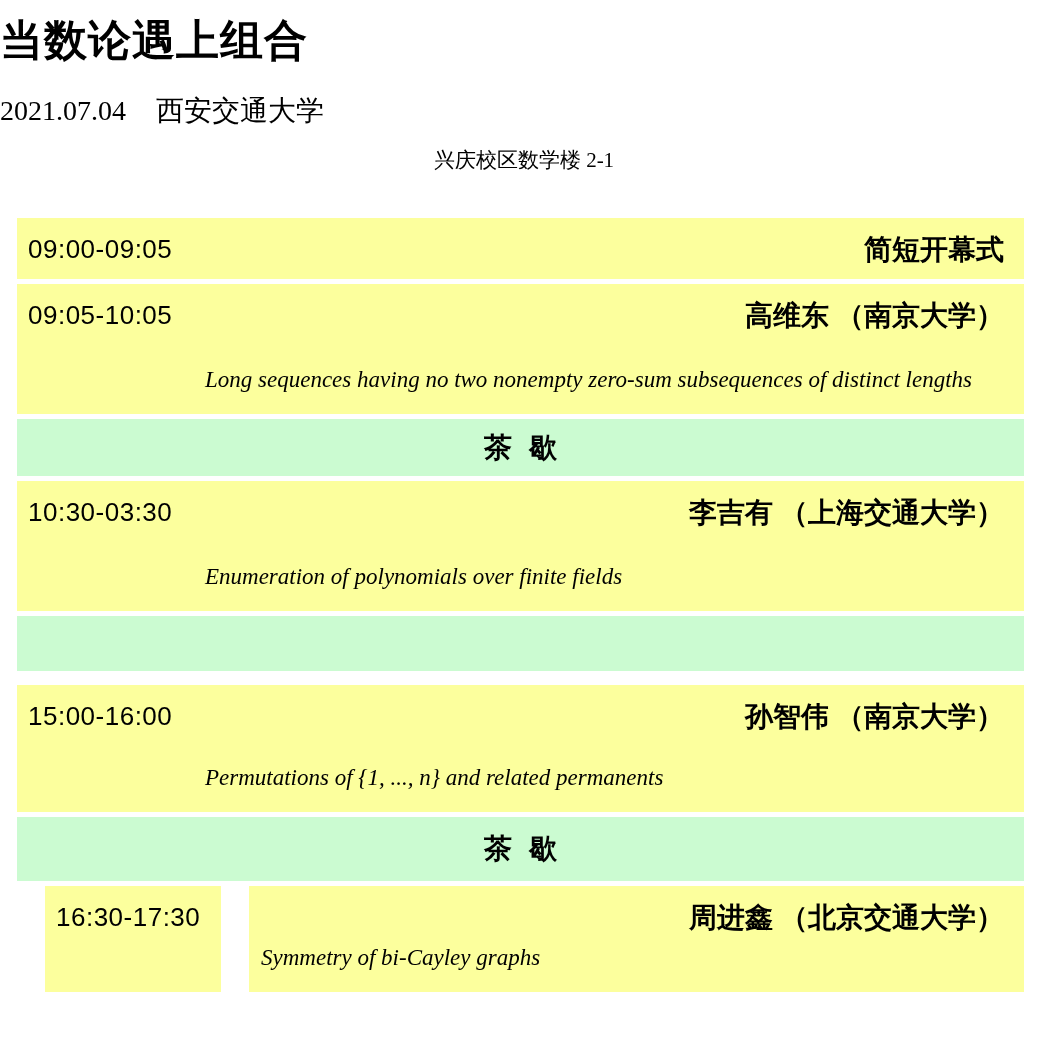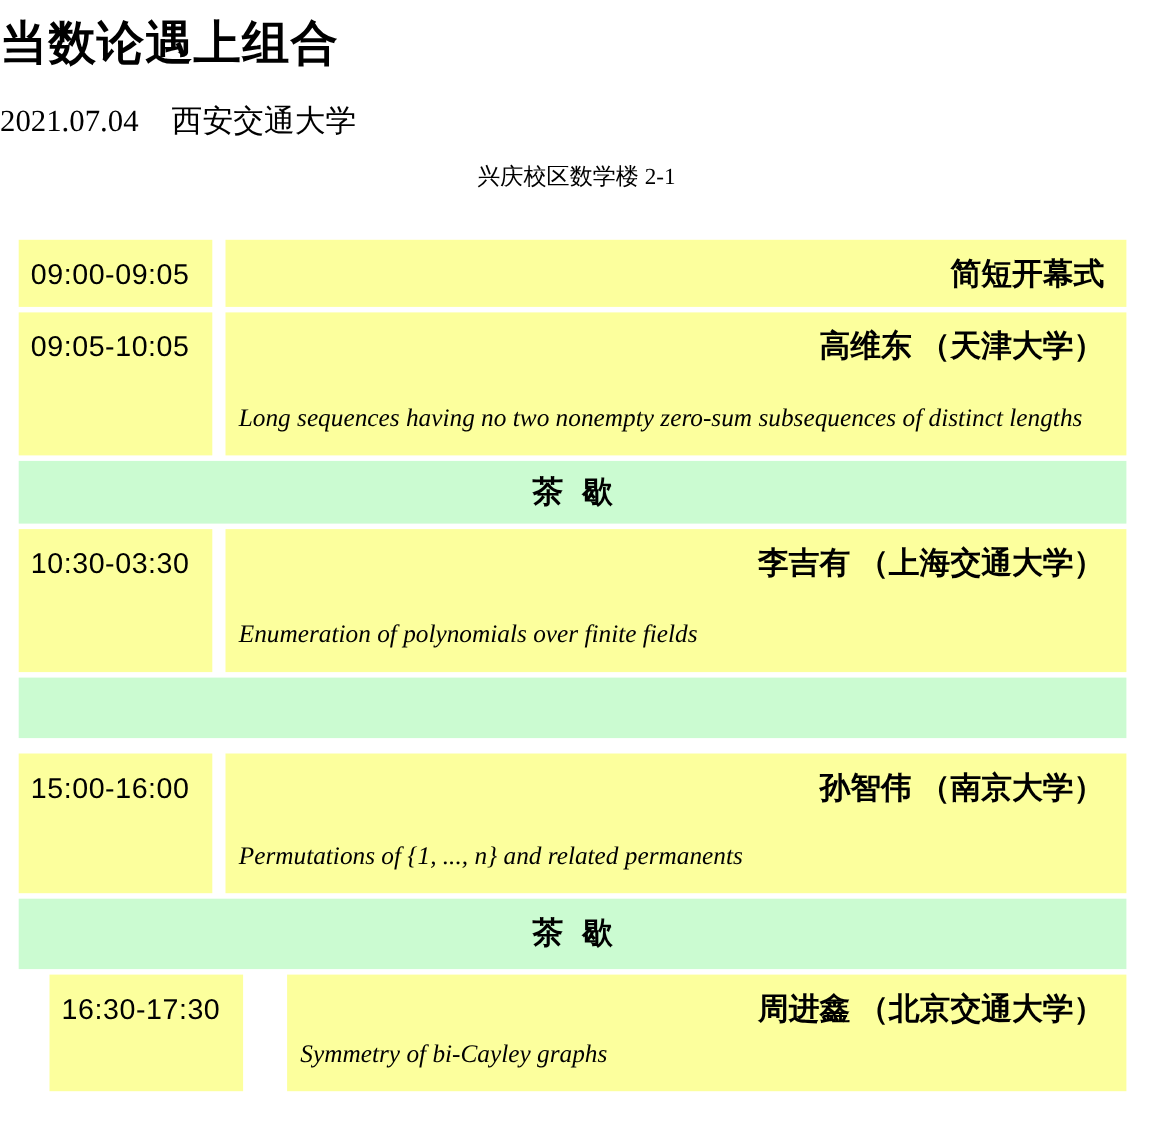--- a/index.html
+++ b/index.html
@@ -31,21 +31,21 @@
   }
   .subtitle .venue{margin-left:30px;}
   .location{
     margin-top:20px;
     text-align:center;
     font-size:21px;line-height:1.2;
   }
 
   
   .schedule{margin:45px 24px 0 17px;width:1007px;}
-  .row{display:flex;gap:12px;margin-bottom:5px;}
+  .row{display:flex;gap:0;margin-bottom:5px;}
   .row.gap-large{margin-bottom:14px;}
   .cell{background:var(--session-bg);}
   .time{
     width:176px;flex:0 0 176px;
     padding:18px 0 0 11px;
     font-family:"Liberation Sans","DejaVu Sans",sans-serif;
     font-size:26px;line-height:1;
     letter-spacing:0.5px;
   }
   .content{
@@ -99,21 +99,21 @@
     <div class="row session short">
       <div class="cell time">09:00-09:05</div>
       <div class="cell content">
         <div class="speaker">简短开幕式</div>
       </div>
     </div>
 
     <div class="row session tall">
       <div class="cell time">09:05-10:05</div>
       <div class="cell content">
-        <div class="speaker">高维东 （天津大学）</div>
+        <div class="speaker">高维东 （南京大学）</div>
         <div class="talk">Long sequences having no two nonempty zero-sum subsequences of distinct lengths</div>
       </div>
     </div>
 
     <div class="row break break-a">
       <div class="cell break-cell">
         <span class="break-label">茶 歇</span>
       </div>
     </div>
 

